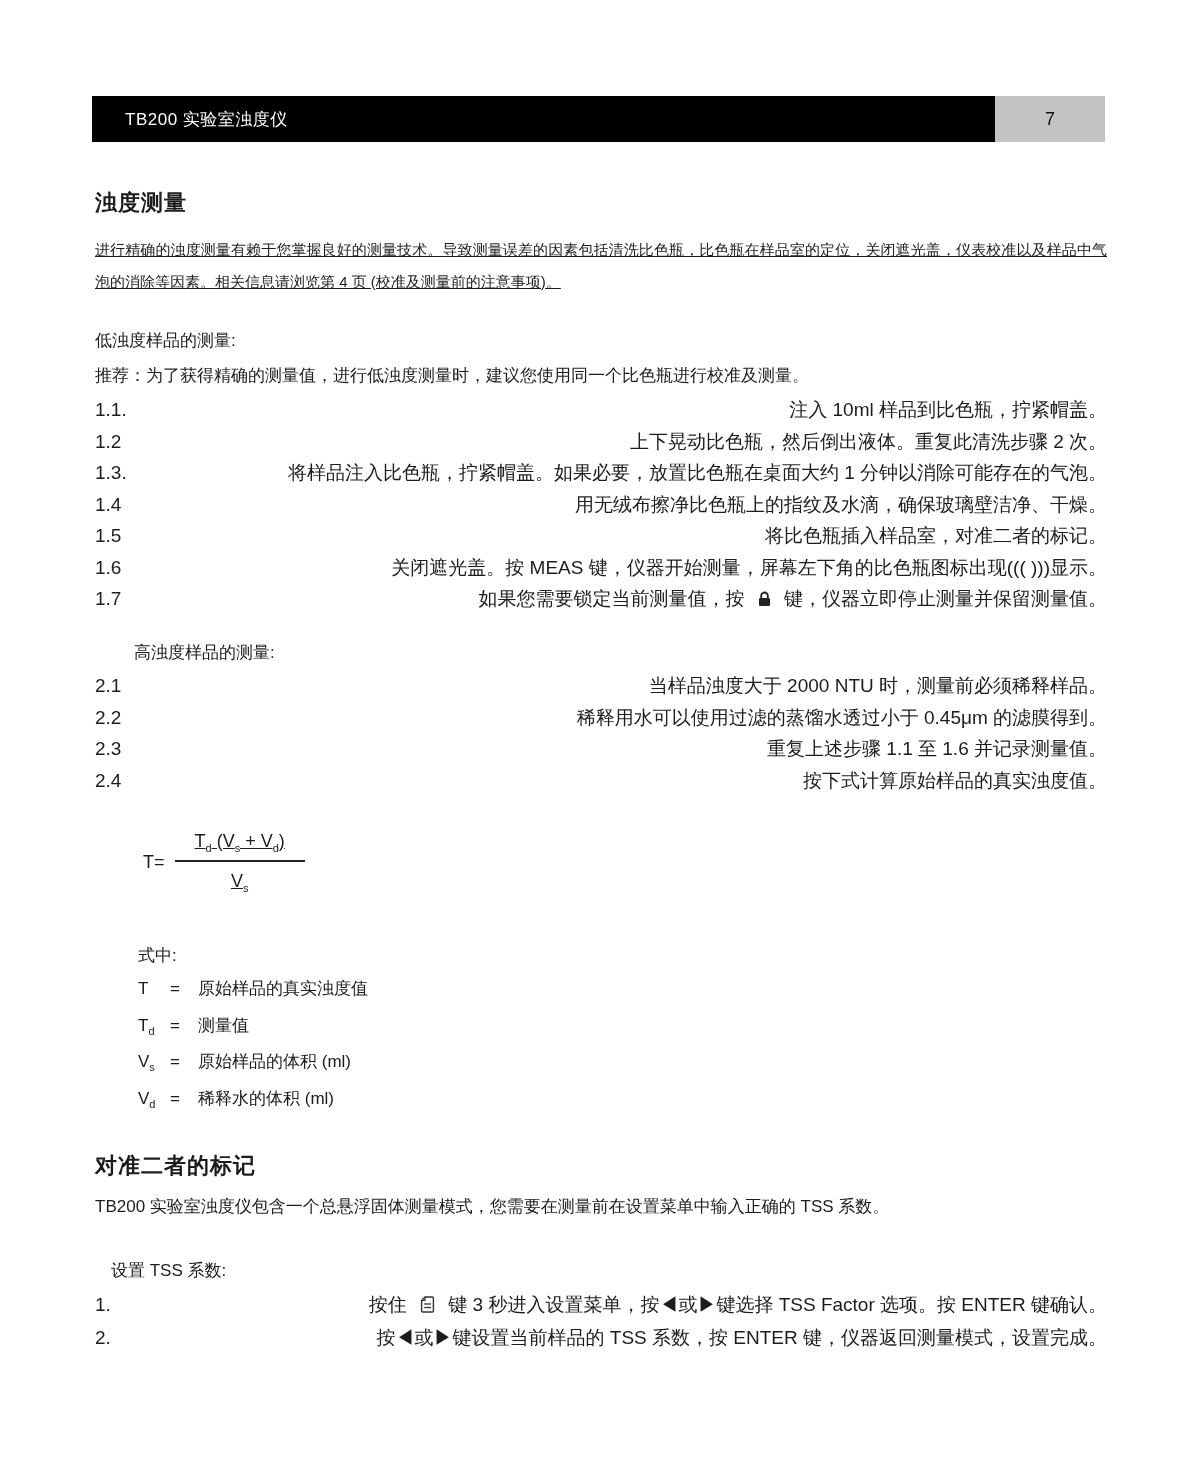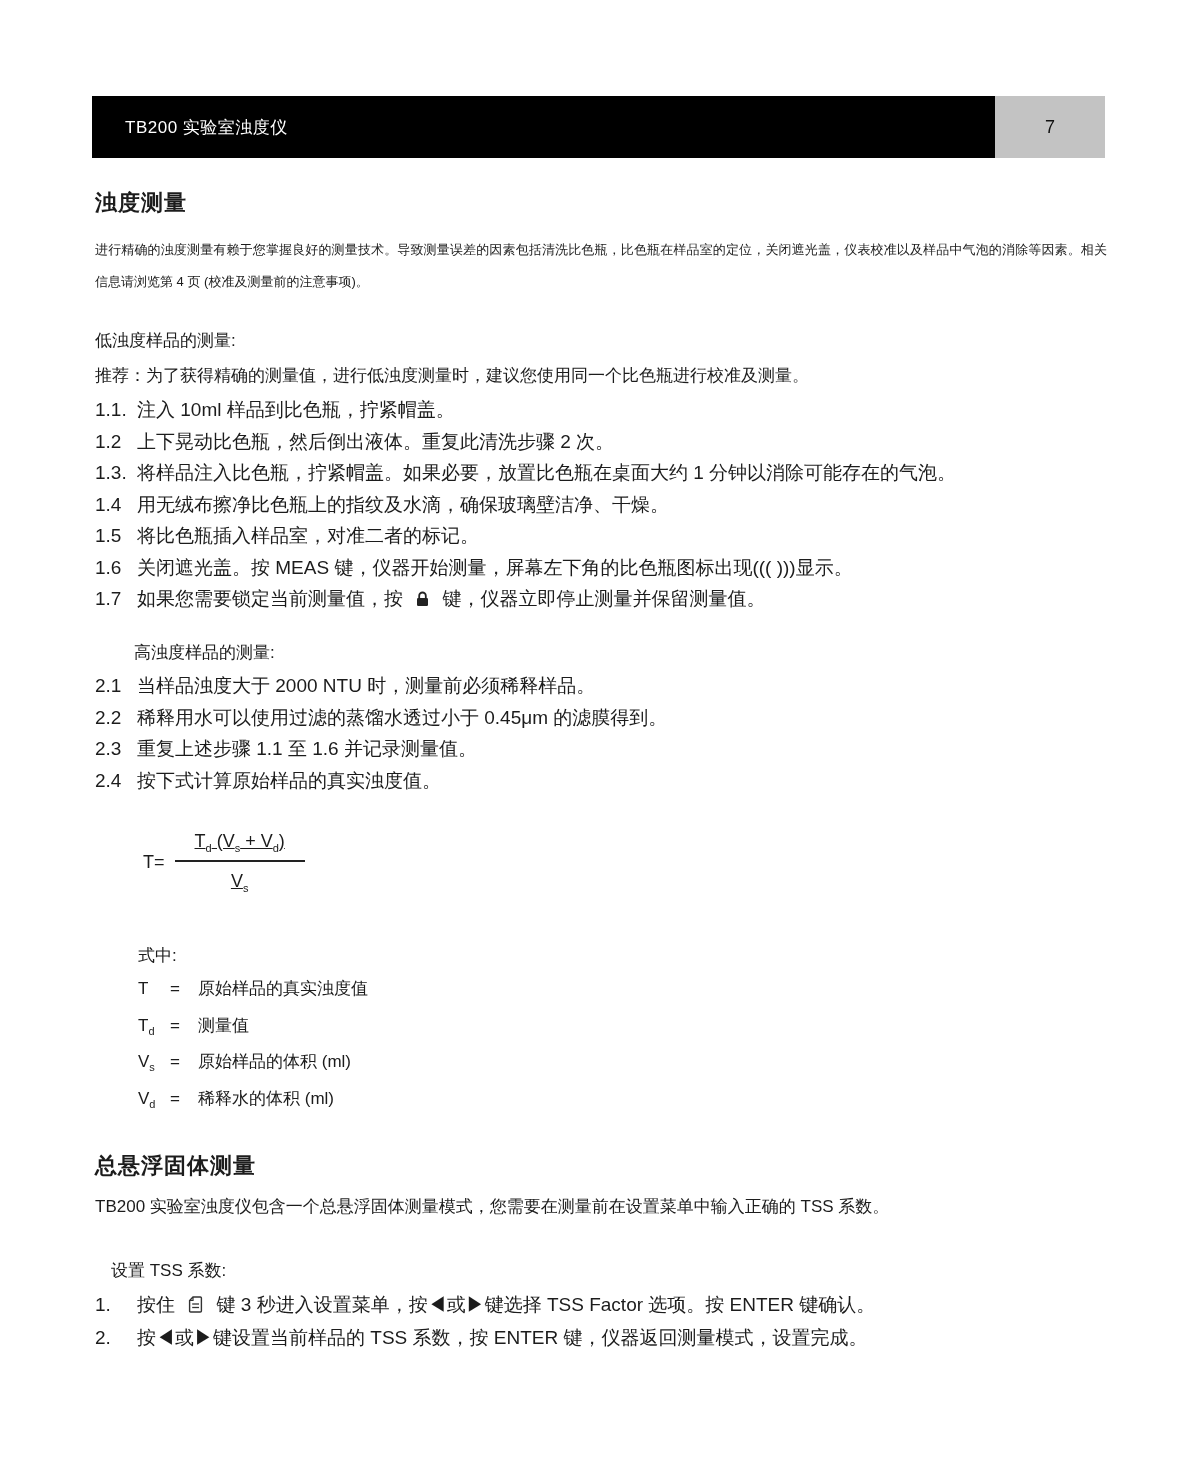--- a/index.html
+++ b/index.html
@@ -1,38 +1,38 @@
 <!DOCTYPE html>
 <html><head>
 <meta charset="utf-8">
 <style>
   html,body { margin:0; padding:0; background:#ffffff; }
   .page {
     position:relative; width:1200px; height:1484px; background:#ffffff;
     font-family:"Liberation Sans", sans-serif; color:#1c1c1c; overflow:hidden;
   }
   
-  .header-bar { position:absolute; left:92px; top:96px; width:1013px; height:62px; display:flex; }
+  .header-bar { position:absolute; left:92px; top:96px; width:1013px; height:46px; display:flex; }
   .header-black {
     flex:1; background:#000000; color:#ffffff; display:flex; align-items:center;
     padding-left:33px; font-size:17px; letter-spacing:0.5px;
   }
   .header-page {
     width:110px; background:#c3c3c3; color:#111111; display:flex;
     align-items:center; justify-content:center; font-size:18px;
   }
   
   .content { position:absolute; left:95px; top:188px; width:1012px; }
   .sec-heading { font-size:22px; font-weight:bold; margin:0 0 16px 0; letter-spacing:1px; }
-  .intro { font-size:13px; line-height:31.5px; margin:0 0 32px 0; text-align:justify; }
+  .intro { font-size:15px; line-height:31.5px; margin:0 0 32px 0; text-align:justify;text-decoration:underline; }
   .sub-label { font-size:17px; margin:0 0 12px 0; }
   .recommend { font-size:17px; margin:0 0 13px 0; }
   .step { display:flex; font-size:19px; line-height:20px; margin-bottom:11.5px; }
   .step .num { width:42px; flex-shrink:0; }
-  .step .txt { flex:1; }
+  .step .txt { flex:1;text-align:right; }
   .gap-top { margin-top:30px;margin-left:39px; }
   .inline-icon { display:inline-block; vertical-align:-2px; margin:0 8px; }
   
   .formula { display:flex; align-items:center; margin:40px 0 0 48px; font-size:18px; }
   .fraction { display:inline-flex; flex-direction:column; align-items:center; margin-left:10px;text-decoration:underline; }
   .fr-num { padding:0 20px 7px 20px; white-space:nowrap; }
   .fr-bar { align-self:stretch; border-top:2px solid #222222; height:0; }
   .fr-den { padding:9px 20px 0 20px; }
   sub { font-size:11px; }
   
@@ -158,21 +158,21 @@
       </div>
       <div class="def-row">
         <span class="def-sym">
             <span><span>V</span><sub>d</sub></span>
             <span class="def-eq">=</span>
           </span>
         <span class="def-desc">稀释水的体积  (ml)</span>
       </div>
     </div>
 
-    <div class="sec-heading h2-gap">总悬浮固体测量</div>
+    <div class="sec-heading h2-gap">对准二者的标记</div>
     <p class="tss-intro">TB200 实验室浊度仪包含一个总悬浮固体测量模式，您需要在测量前在设置菜单中输入正确的 TSS 系数。</p>
 
     <div class="setup-label">设置 TSS 系数:</div>
 
     <div class="step">
       <span class="num">1.</span>
       <span class="txt">
         <span>按住</span>
         <span class="inline-icon"><svg width="15" height="17" viewBox="0 0 15 17">
               <path d="M5 1 H12.3 Q13.4 1 13.4 2.1 V14.9 Q13.4 16 12.3 16 H2.7 Q1.6 16 1.6 14.9 V4.5 Z" fill="none" stroke="#333" stroke-width="1.4"></path>

